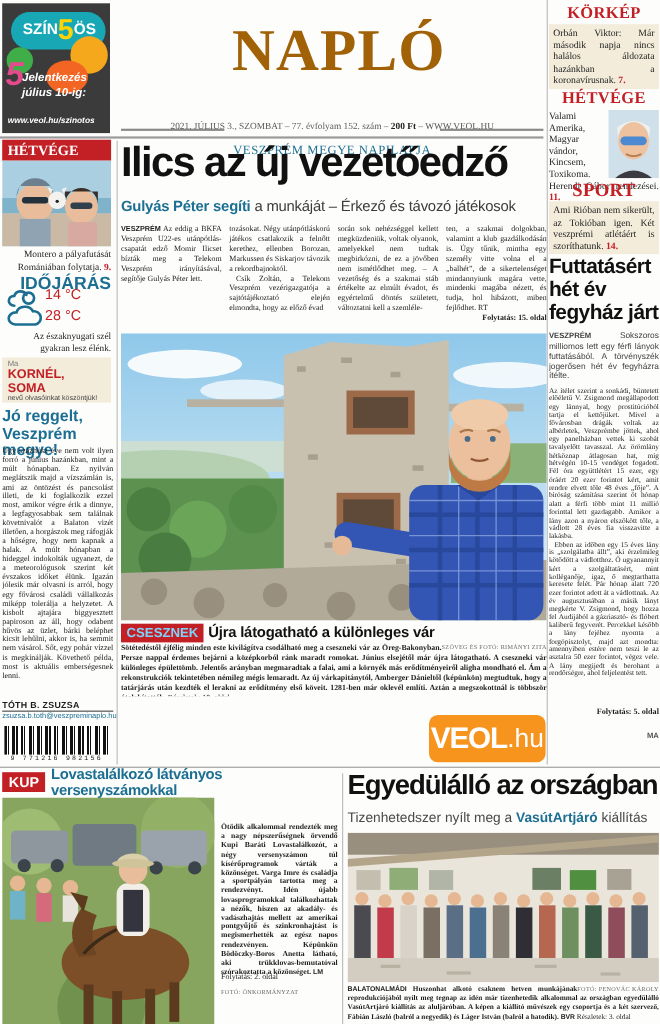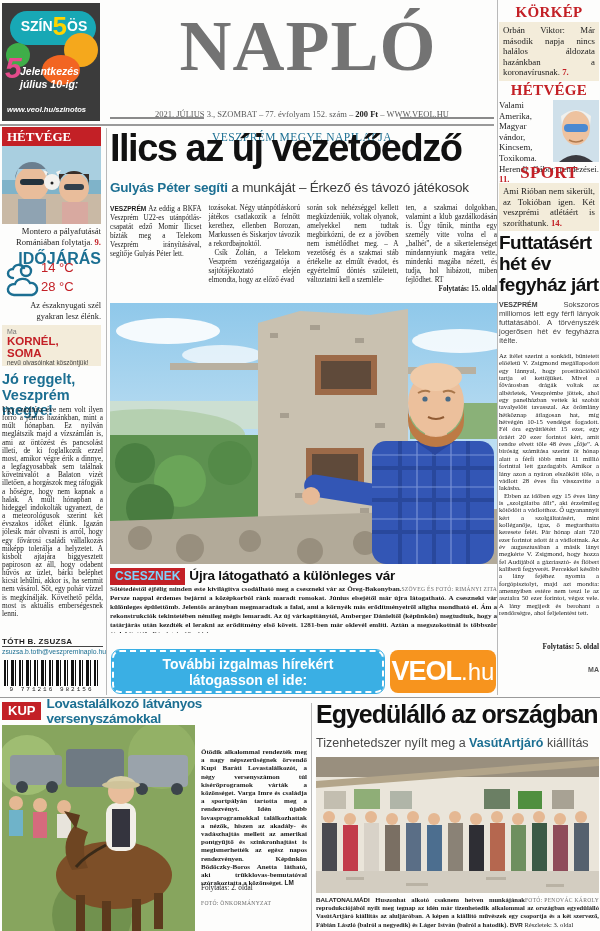--- a/index.html
+++ b/index.html
@@ -10,22 +10,22 @@
   .just{text-align:justify;}
   .red{color:#c32026;}
   .blue{color:#1c6f92;}
   .b{font-weight:bold;}
   .vline{position:absolute;width:1px;background:#b9b9b9;}
   .hline{position:absolute;height:1px;background:#9a9a9a;}
   
   .ad{left:2px;top:3px;width:98px;height:118px;background:#3b3b3b;overflow:hidden;color:#fff;}
   .ad .blob{position:absolute;border-radius:50%;}
   .logo{left:128px;top:2px;width:360px;height:92px;text-align:center;
-        font-family:"Liberation Serif",serif;font-weight:bold;color:#737373;
-        font-size:72px;line-height:88px;letter-spacing:1px;}
+        font-family:"Liberation Serif",serif;font-weight:bold;color:#a16207;
+        font-size:54px;line-height:88px;letter-spacing:1px;}
   .tagline{left:110px;top:92px;width:384px;display:flex;align-items:center;gap:8px;}
   .tagline .rule{flex:1;height:2px;background:#8a8a8a;}
   .tagline .txt{color:#1c6f92;font-weight:normal;font-size:11.5px;letter-spacing:.5px;margin-top:39px;}
   .dateline{left:110px;top:109px;width:384px;text-align:center;color:#5a5a5a;font-size:8.5px;}
   
   .lh-banner{left:2px;top:127px;width:99px;height:19px;background:#c32026;color:#fff;
              font-weight:bold;font-size:13px;line-height:19px;padding-left:5px;box-sizing:border-box;}
   .montero{left:2px;top:226px;width:99px;font-size:8.6px;text-align:right;line-height:11px;}
   .wx-title{left:2px;top:250px;width:99px;text-align:right;color:#1c6f92;font-weight:bold;font-size:16px;}
   .wx-temp{width:60px;text-align:left;color:#c32026;font-weight:normal;font-size:13px;}
@@ -275,24 +275,20 @@
     <path d="M318 114 q8 4 16 0" stroke="#8f5a33" stroke-width="2" fill="none"></path>
   </svg>
 
   <div class="abs cap-row">
     <span class="cap-label">CSESZNEK</span><span class="cap-title">Újra látogatható a különleges vár</span>
   </div>
   <div class="abs cap-text just">
     <span class="cap-credit">SZÖVEG ÉS FOTÓ: RIMÁNYI ZITA</span><span>Sötétedéstől éjfélig minden este kivilágítva csodálható meg a cseszneki vár az Öreg-Bakonyban. Persze nappal érdemes bejárni a középkorból ránk maradt romokat. Június elsejétől már újra látogatható. A cseszneki vár különleges épülettömb. Jelentős arányban megmaradtak a falai, ami a környék más erődítményeiről aligha mondható el. Ám a rekonstrukciók tekintetében némileg mégis lemaradt. Az új várkapitánytól, Amberger Dánieltől (képünkön) megtudtuk, hogy a tatárjárás után kezdték el lerakni az erődítmény első köveit. 1281-ben már oklevél említi. Aztán a megszokottnál is többször átalakították. </span><span style="font-weight:normal;">Részletek: 10. oldal</span>
   </div>
 
-  <div class="abs promo-blue">
-    <div>További izgalmas hírekért</div>
-    <div>látogasson el ide:</div>
-  </div>
   <div class="abs promo-orange">
     <span style="font-size:27px;font-weight:bold;letter-spacing:-1px;">VEOL</span>
       <span style="font-size:24px;">.hu</span>
   </div>
 
   <div class="abs kup-row">
     <span class="kup-label">KUP</span>
     <span class="kup-head">Lovastalálkozó látványos versenyszámokkal</span>
   </div>
   <svg class="abs kup-photo" width="193" height="206" viewBox="0 0 193 206">

